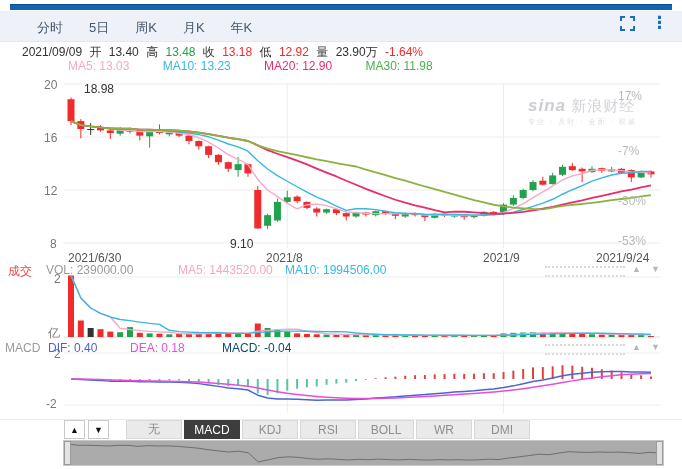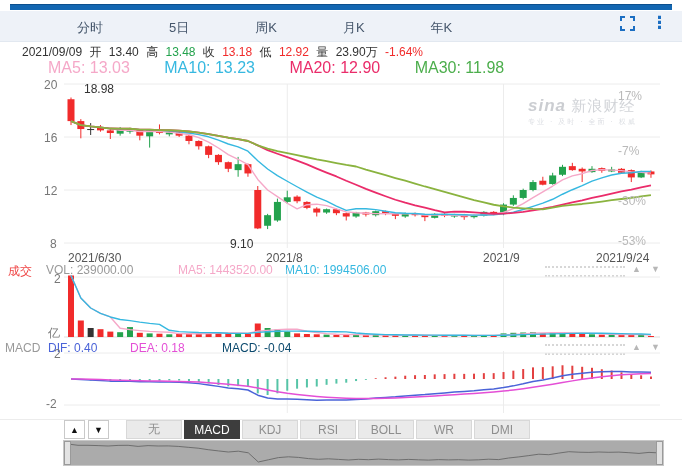--- a/index.html
+++ b/index.html
@@ -1,31 +1,31 @@
 <!DOCTYPE html>
 <html><head>
 <meta charset="utf-8">
 <style>
   html,body{margin:0;padding:0;background:#fff;}
   #app{position:relative;width:682px;height:469px;background:#fff;overflow:hidden;
        font-family:"Liberation Sans","DejaVu Sans",sans-serif;color:#333;}
   
   .top-rule{position:absolute;left:10px;right:10px;top:4px;height:5px;background:#1266b1;border-top:1px solid #0b4f8d;}
   
-  .tabbar{position:absolute;left:0;top:11px;width:682px;height:30px;background:#eef2f8;border-bottom:1px solid #e2e8f0;display:flex;align-items:stretch;gap:40px;}
+  .tabbar{position:absolute;left:0;top:11px;width:682px;height:30px;background:#eef2f8;border-bottom:1px solid #e2e8f0;display:flex;align-items:stretch;}
   .tabbar .spacer{width:24px;}
   .tab{padding:0 13px;display:flex;align-items:center;font-size:13px;color:#45566b;cursor:pointer;border-top:3px solid transparent;}
   .tab.active{background:#fff;border-top:3px solid #0d3e91;border-left:1px solid #dfe6ef;border-right:1px solid #dfe6ef;color:#222;}
   .tab-icons{position:absolute;right:14px;top:15px;display:flex;gap:16px;align-items:center;}
   .kebab{color:#1b6ec2;font-size:17px;font-weight:bold;line-height:16px;cursor:pointer;}
   
   .info{position:absolute;left:22px;top:44px;font-size:12px;color:#333;white-space:nowrap;}
   .info span{margin-right:4px;}
   .v-up{color:#23a24d;} .v-down{color:#f12b2b;} .v-flat{color:#333;}
-  .mabar{position:absolute;left:48px;top:59px;font-size:16px;white-space:nowrap;}
+  .mabar{position:absolute;left:68px;top:59px;font-size:12px;white-space:nowrap;}
   .mabar span{margin-right:30px;}
   .c-ma5{color:#f5a8c8;} .c-ma10{color:#36b8e0;} .c-ma20{color:#ea2c6a;} .c-ma30{color:#4cae4c;}
   
   svg{position:absolute;left:0;display:block;}
   .axlbl{position:absolute;font-size:12px;color:#777;}
   .axlbl.r{color:#b9b9b9;width:40px;}
   .xlbl{position:absolute;top:251px;font-size:12px;color:#555;}
   .anno{position:absolute;font-size:12px;color:#333;}
   .watermark{position:absolute;left:528px;top:96px;color:#c9ccd1;opacity:.85;text-align:left;pointer-events:none;}
   .watermark .row1{font-size:15px;letter-spacing:1px;}

